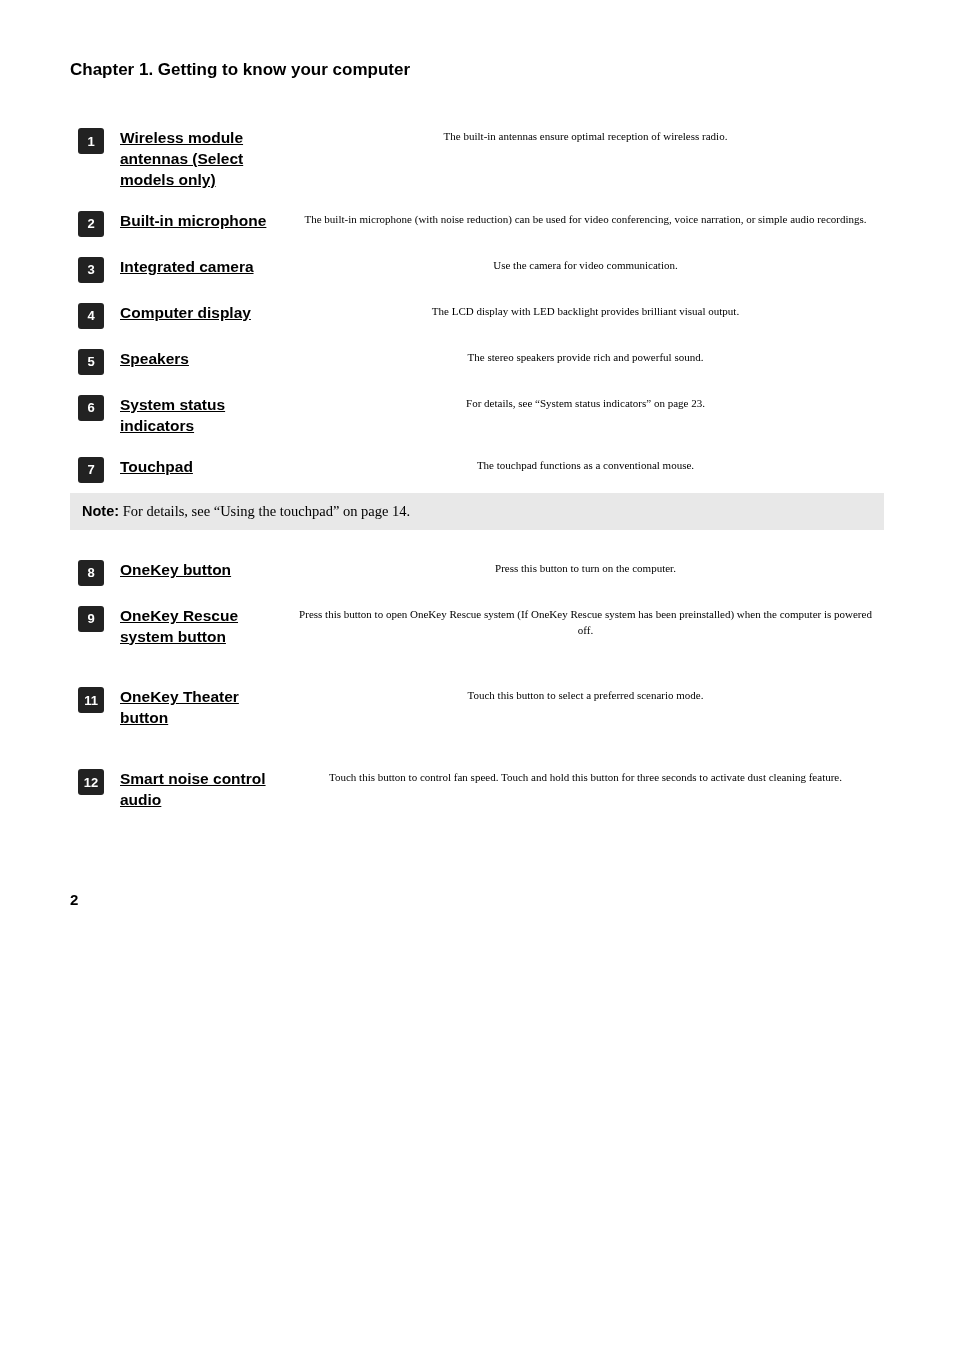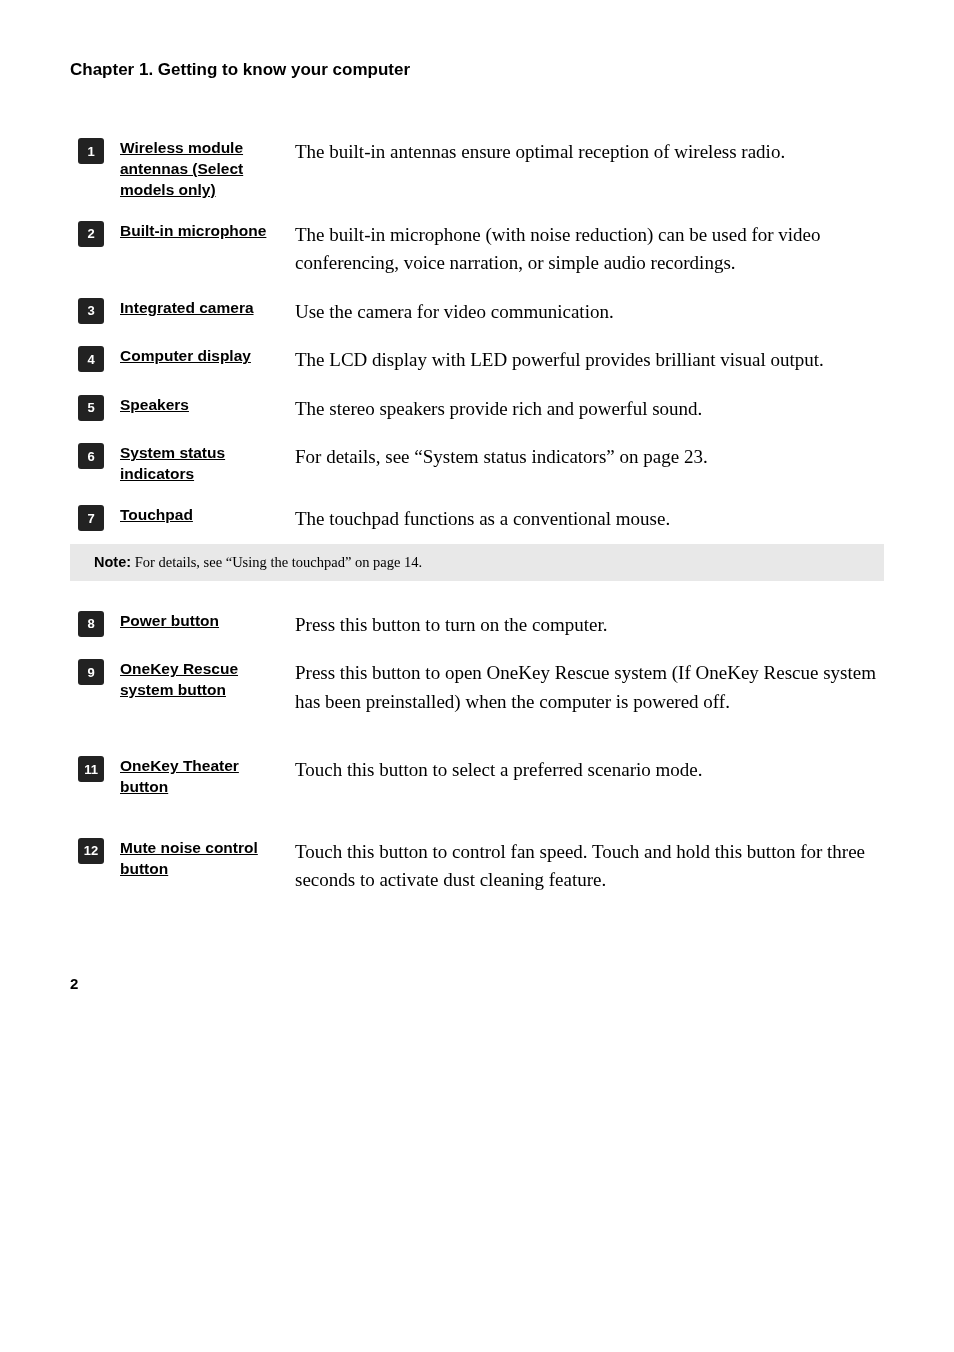--- a/index.html
+++ b/index.html
@@ -8,21 +8,21 @@
       font-size: 15px;
       background: #ffffff;
       color: #000000;
       width: 954px;
       min-height: 1352px;
       padding: 60px 70px 60px 70px;
     }
     .chapter-title {
       font-size: 17px;
       font-weight: bold;
-      margin-bottom: 48px;
+      margin-bottom: 38px;
       font-family: Arial, Helvetica, sans-serif;
     }
     .items-table {
       width: 100%;
       border-collapse: collapse;
     }
     .items-table td {
       vertical-align: top;
       padding: 10px 8px;
     }
@@ -53,25 +53,26 @@
     }
     .term {
       font-family: Arial, Helvetica, sans-serif;
       font-weight: bold;
       font-size: 15.5px;
       line-height: 1.35;
     }
     .desc-cell {
       padding-top: 12px;
       line-height: 1.5;
-      font-size: 19px;
+      font-size: 11px;
+      text-align: center;
     }
     .note-row td {
       background: #e8e8e8;
-      padding: 8px 14px 8px 24px;
+      padding: 8px 14px 8px 12px;
       font-size: 14.5px;
       line-height: 1.45;
     }
     .note-row td span.note-bold {
       font-family: Arial, Helvetica, sans-serif;
       font-weight: bold;
     }
     .page-number {
       margin-top: 50px;
       font-family: Arial, Helvetica, sans-serif;
@@ -100,21 +101,21 @@
         <td class="desc-cell">The built-in microphone (with noise reduction) can be used for video conferencing, voice narration, or simple audio recordings.</td>
       </tr>
       <tr class="item-row">
         <td class="badge-cell"><span class="badge">3</span></td>
         <td class="term-cell"><span class="term">Integrated camera</span></td>
         <td class="desc-cell">Use the camera for video communication.</td>
       </tr>
       <tr class="item-row">
         <td class="badge-cell"><span class="badge">4</span></td>
         <td class="term-cell"><span class="term">Computer display</span></td>
-        <td class="desc-cell">The LCD display with LED powerful provides brilliant visual output.</td>
+        <td class="desc-cell">The LCD display with LED backlight provides brilliant visual output.</td>
       </tr>
       <tr class="item-row">
         <td class="badge-cell"><span class="badge">5</span></td>
         <td class="term-cell"><span class="term">Speakers</span></td>
         <td class="desc-cell">The stereo speakers provide rich and powerful sound.</td>
       </tr>
       <tr class="item-row">
         <td class="badge-cell"><span class="badge">6</span></td>
         <td class="term-cell"><span class="term">System status indicators</span></td>
         <td class="desc-cell">For details, see “System status indicators” on page 23.</td>
@@ -125,42 +126,42 @@
         <td class="desc-cell">The touchpad functions as a conventional mouse.</td>
       </tr>
       <tr class="note-row">
         <td colspan="3"><span class="note-bold">Note:</span> For details, see “Using the touchpad” on page 14.</td>
       </tr>
       <tr>
         <td colspan="3" style="height: 6px;"></td>
       </tr>
       <tr class="item-row">
         <td class="badge-cell"><span class="badge">8</span></td>
-        <td class="term-cell"><span class="term">Power button</span></td>
+        <td class="term-cell"><span class="term">OneKey button</span></td>
         <td class="desc-cell">Press this button to turn on the computer.</td>
       </tr>
       <tr class="item-row">
         <td class="badge-cell"><span class="badge">9</span></td>
         <td class="term-cell"><span class="term">OneKey Rescue system button</span></td>
         <td class="desc-cell">Press this button to open OneKey Rescue system (If OneKey Rescue system has been preinstalled) when the computer is powered off.</td>
       </tr>
       <tr>
         <td colspan="3" style="height: 6px;"></td>
       </tr>
       <tr class="item-row">
         <td class="badge-cell"><span class="badge">11</span></td>
         <td class="term-cell"><span class="term">OneKey Theater button</span></td>
         <td class="desc-cell">Touch this button to select a preferred scenario mode.</td>
       </tr>
       <tr>
         <td colspan="3" style="height: 6px;"></td>
       </tr>
       <tr class="item-row">
         <td class="badge-cell"><span class="badge">12</span></td>
-        <td class="term-cell"><span class="term">Mute noise control button</span></td>
+        <td class="term-cell"><span class="term">Smart noise control audio</span></td>
         <td class="desc-cell">Touch this button to control fan speed. Touch and hold this button for three seconds to activate dust cleaning feature.</td>
       </tr>
       <tr>
         <td colspan="3" style="height: 6px;"></td>
       </tr>
     </tbody>
 </table>
 
 <div class="page-number">2</div>
 

